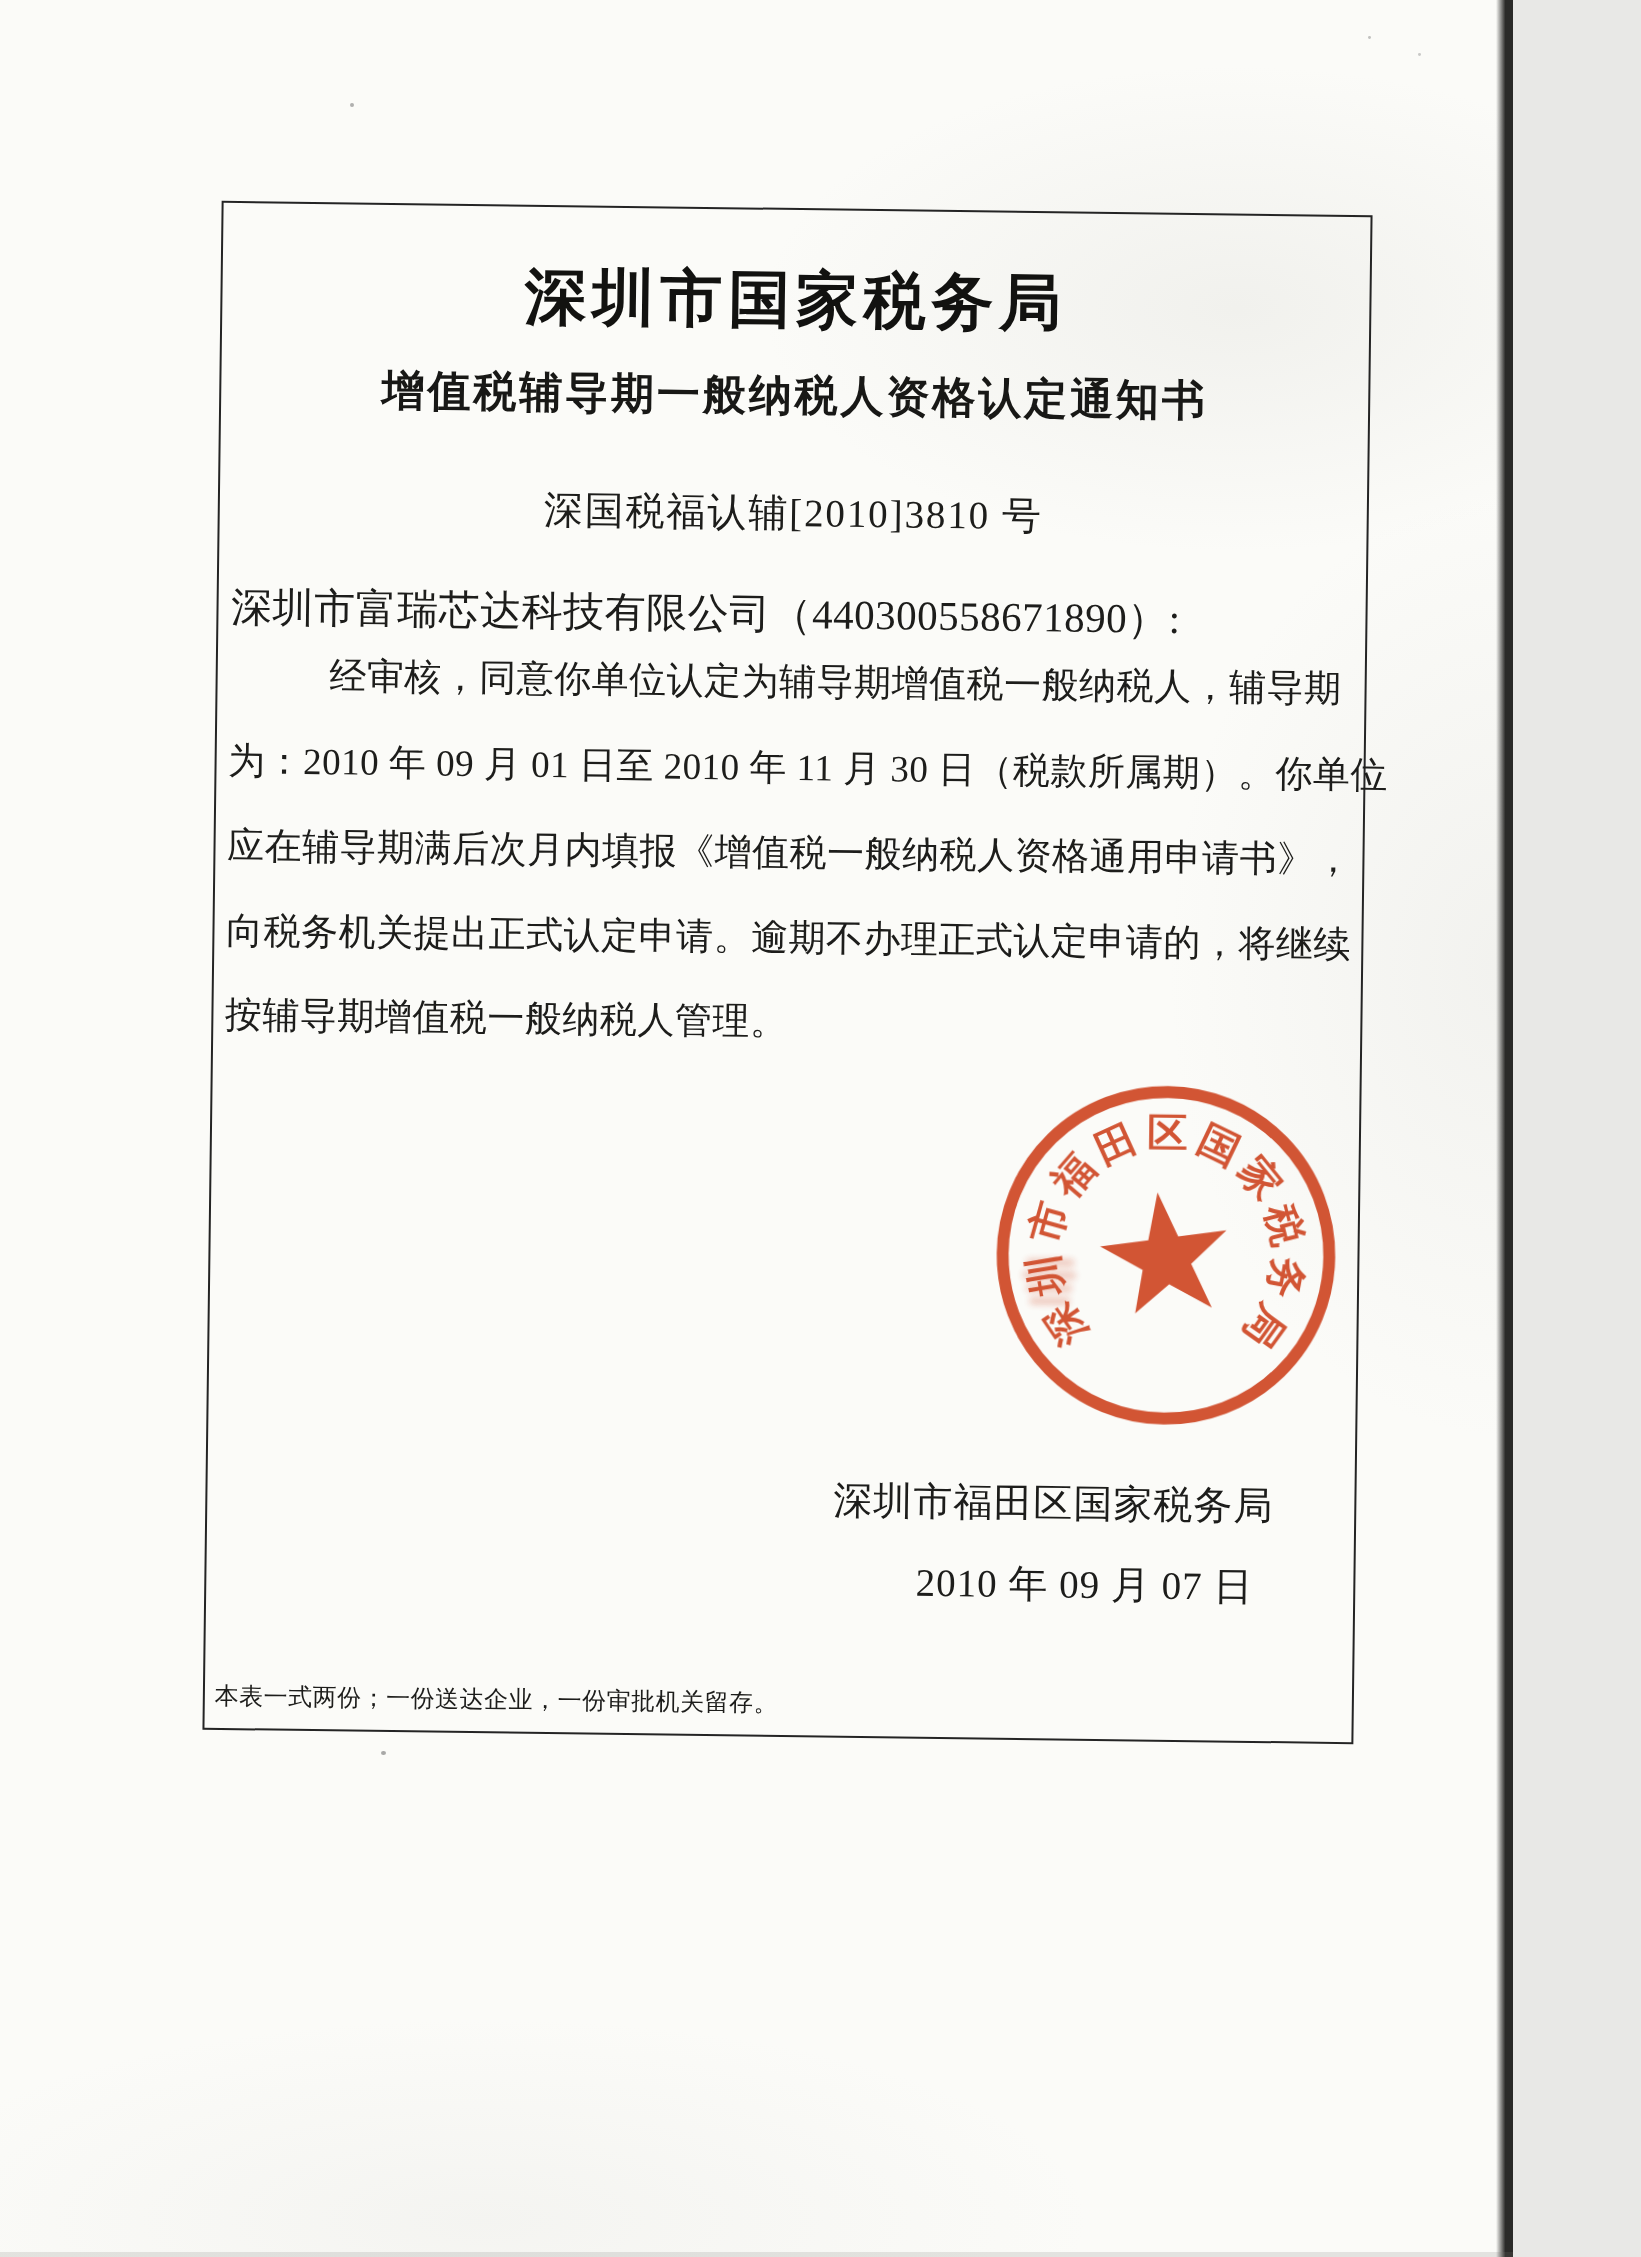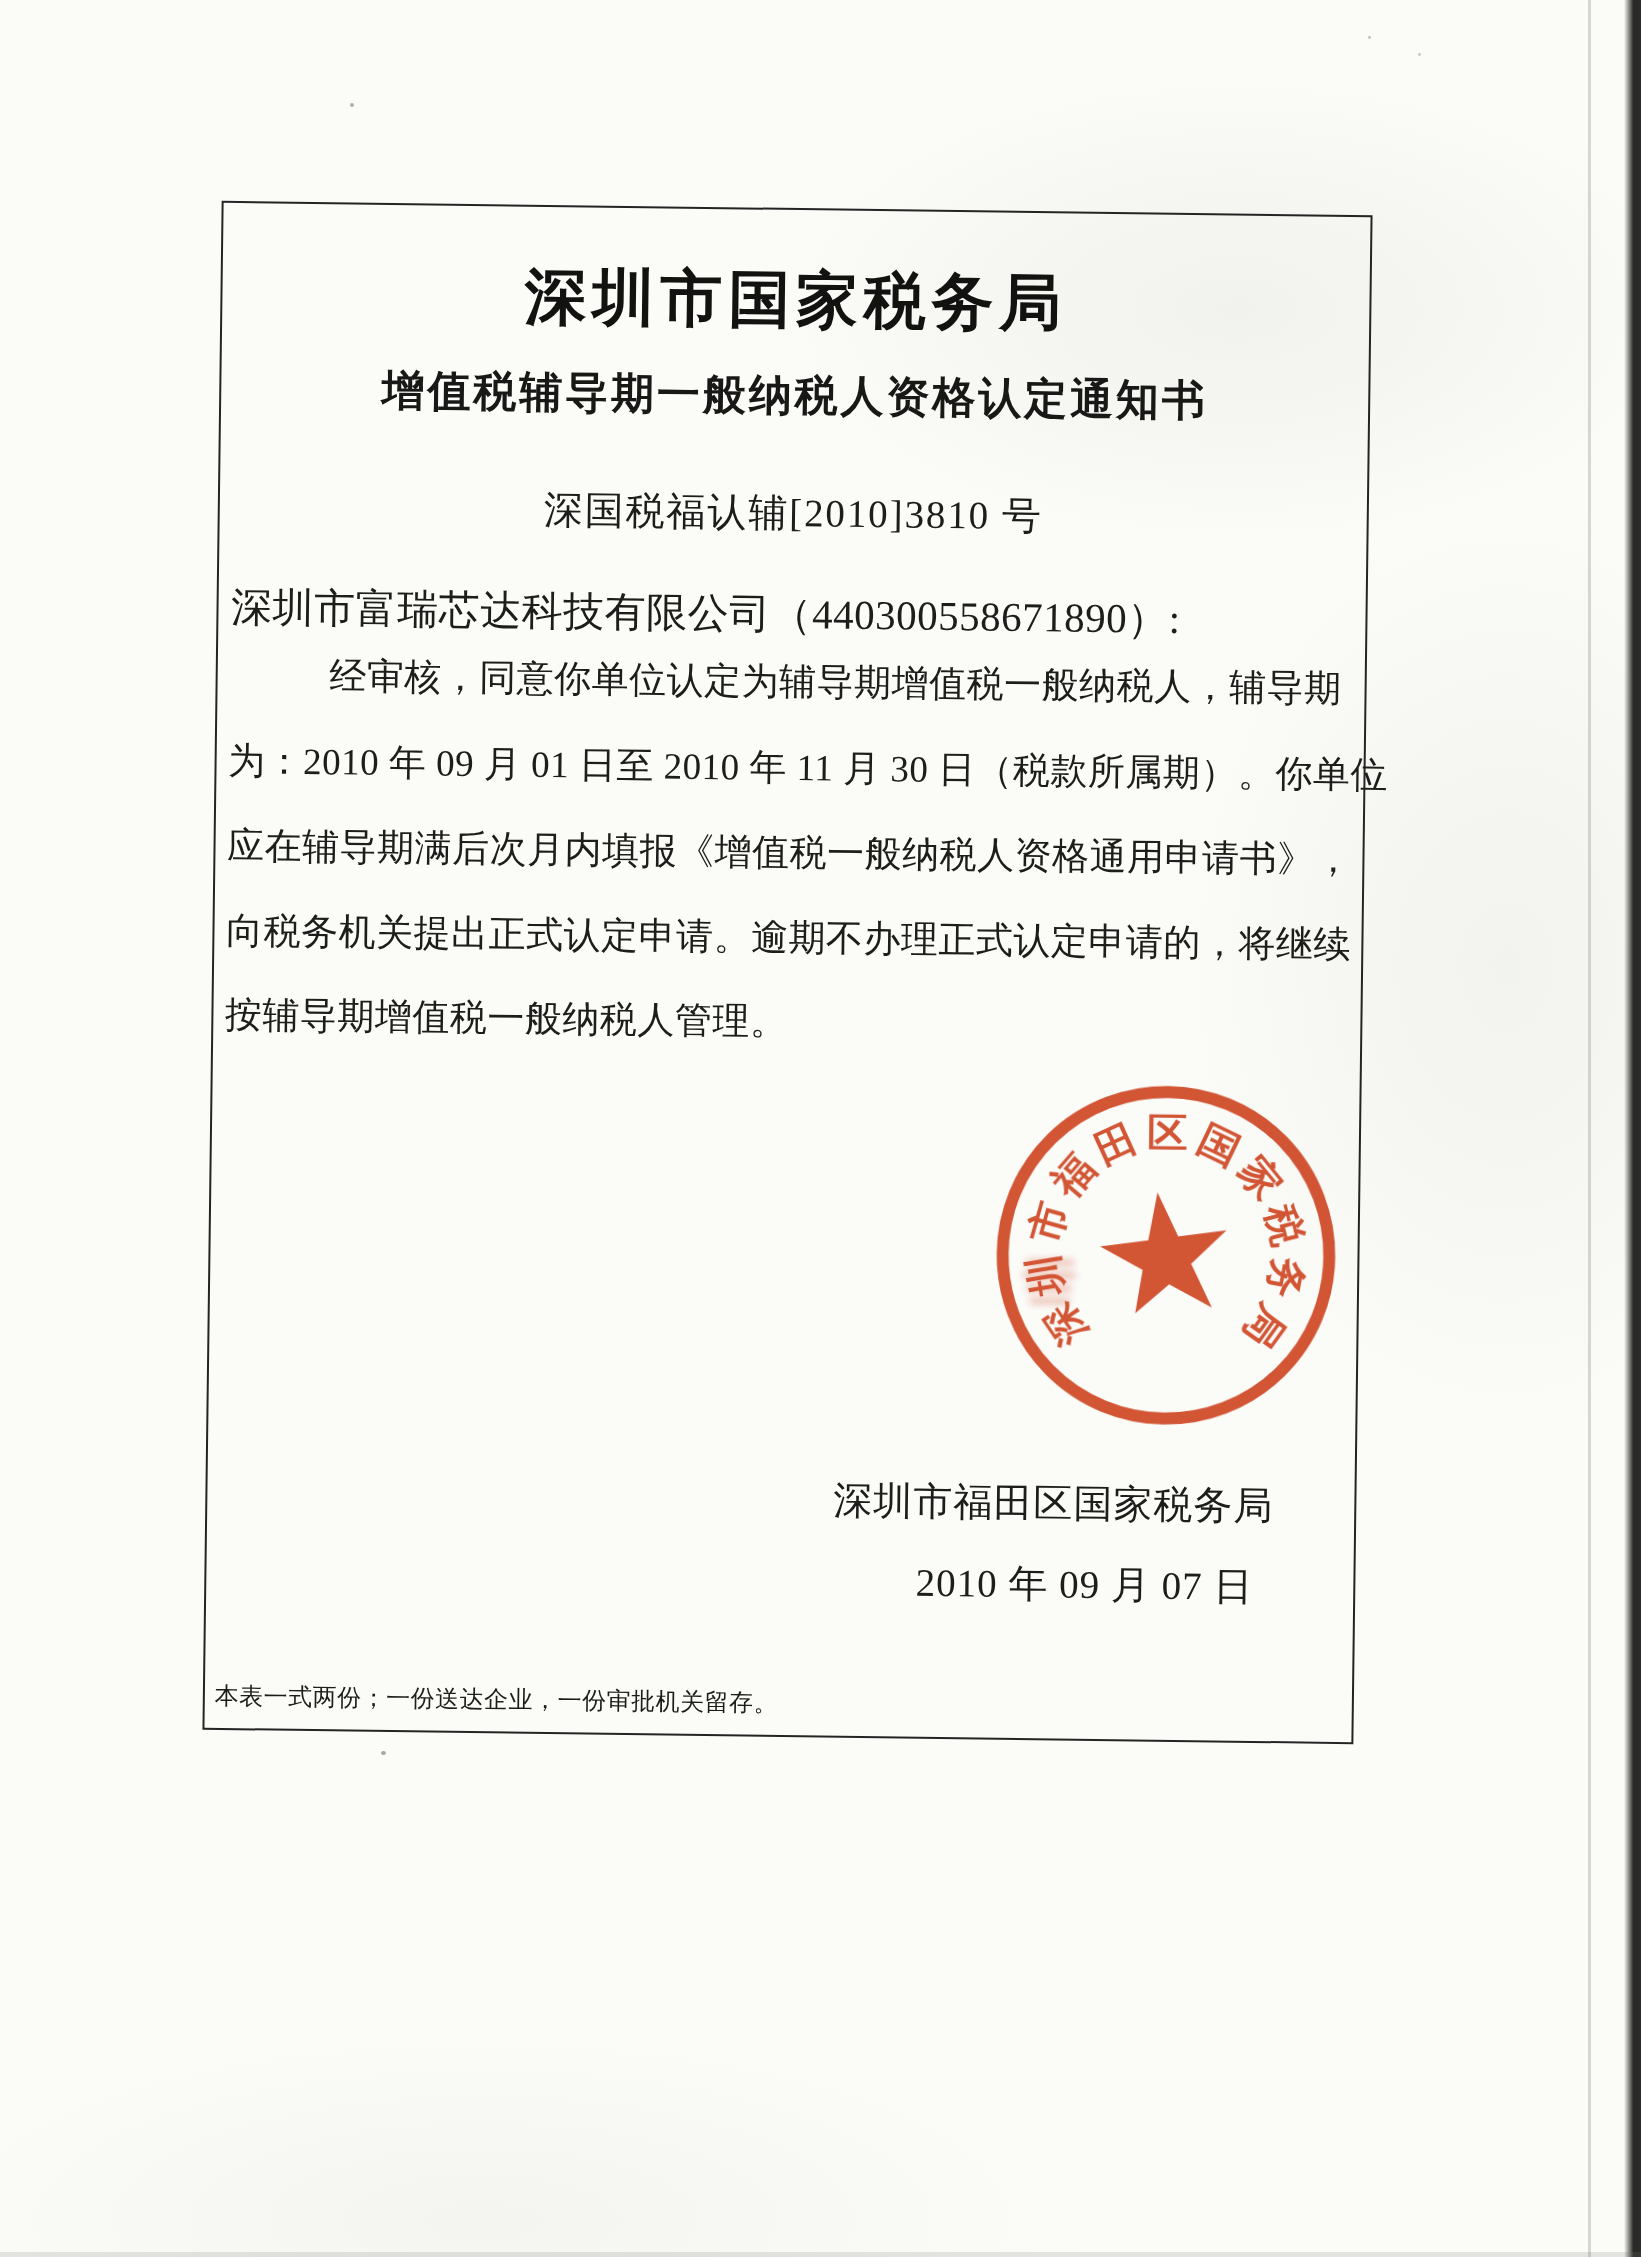--- a/index.html
+++ b/index.html
@@ -1,17 +1,17 @@
 <!DOCTYPE html>
 <html><head>
 <meta charset="utf-8">
 <style>
   html,body { margin:0; padding:0; background:#e8e8e6; }
   .page {
-    position:relative; width:1641px; height:2257px; overflow:hidden;
+    position:relative; width:1513px; height:2257px; overflow:hidden;
     background:#fbfbf8;
     background-image:
       radial-gradient(ellipse 676px 348px at 1236px 309px, rgba(205,205,198,.22), transparent 70%),
       radial-gradient(ellipse 483px 676px at 1506px 966px, rgba(200,200,195,.18), transparent 70%),
       radial-gradient(ellipse 869px 290px at 483px 2221px, rgba(205,205,200,.15), transparent 70%);
     font-family:"Liberation Serif","DejaVu Serif",serif;
     color:#1d1d1b;
   }
   .doc-box {
     position:absolute; left:212px; top:208px; width:1151px; height:1529px;

